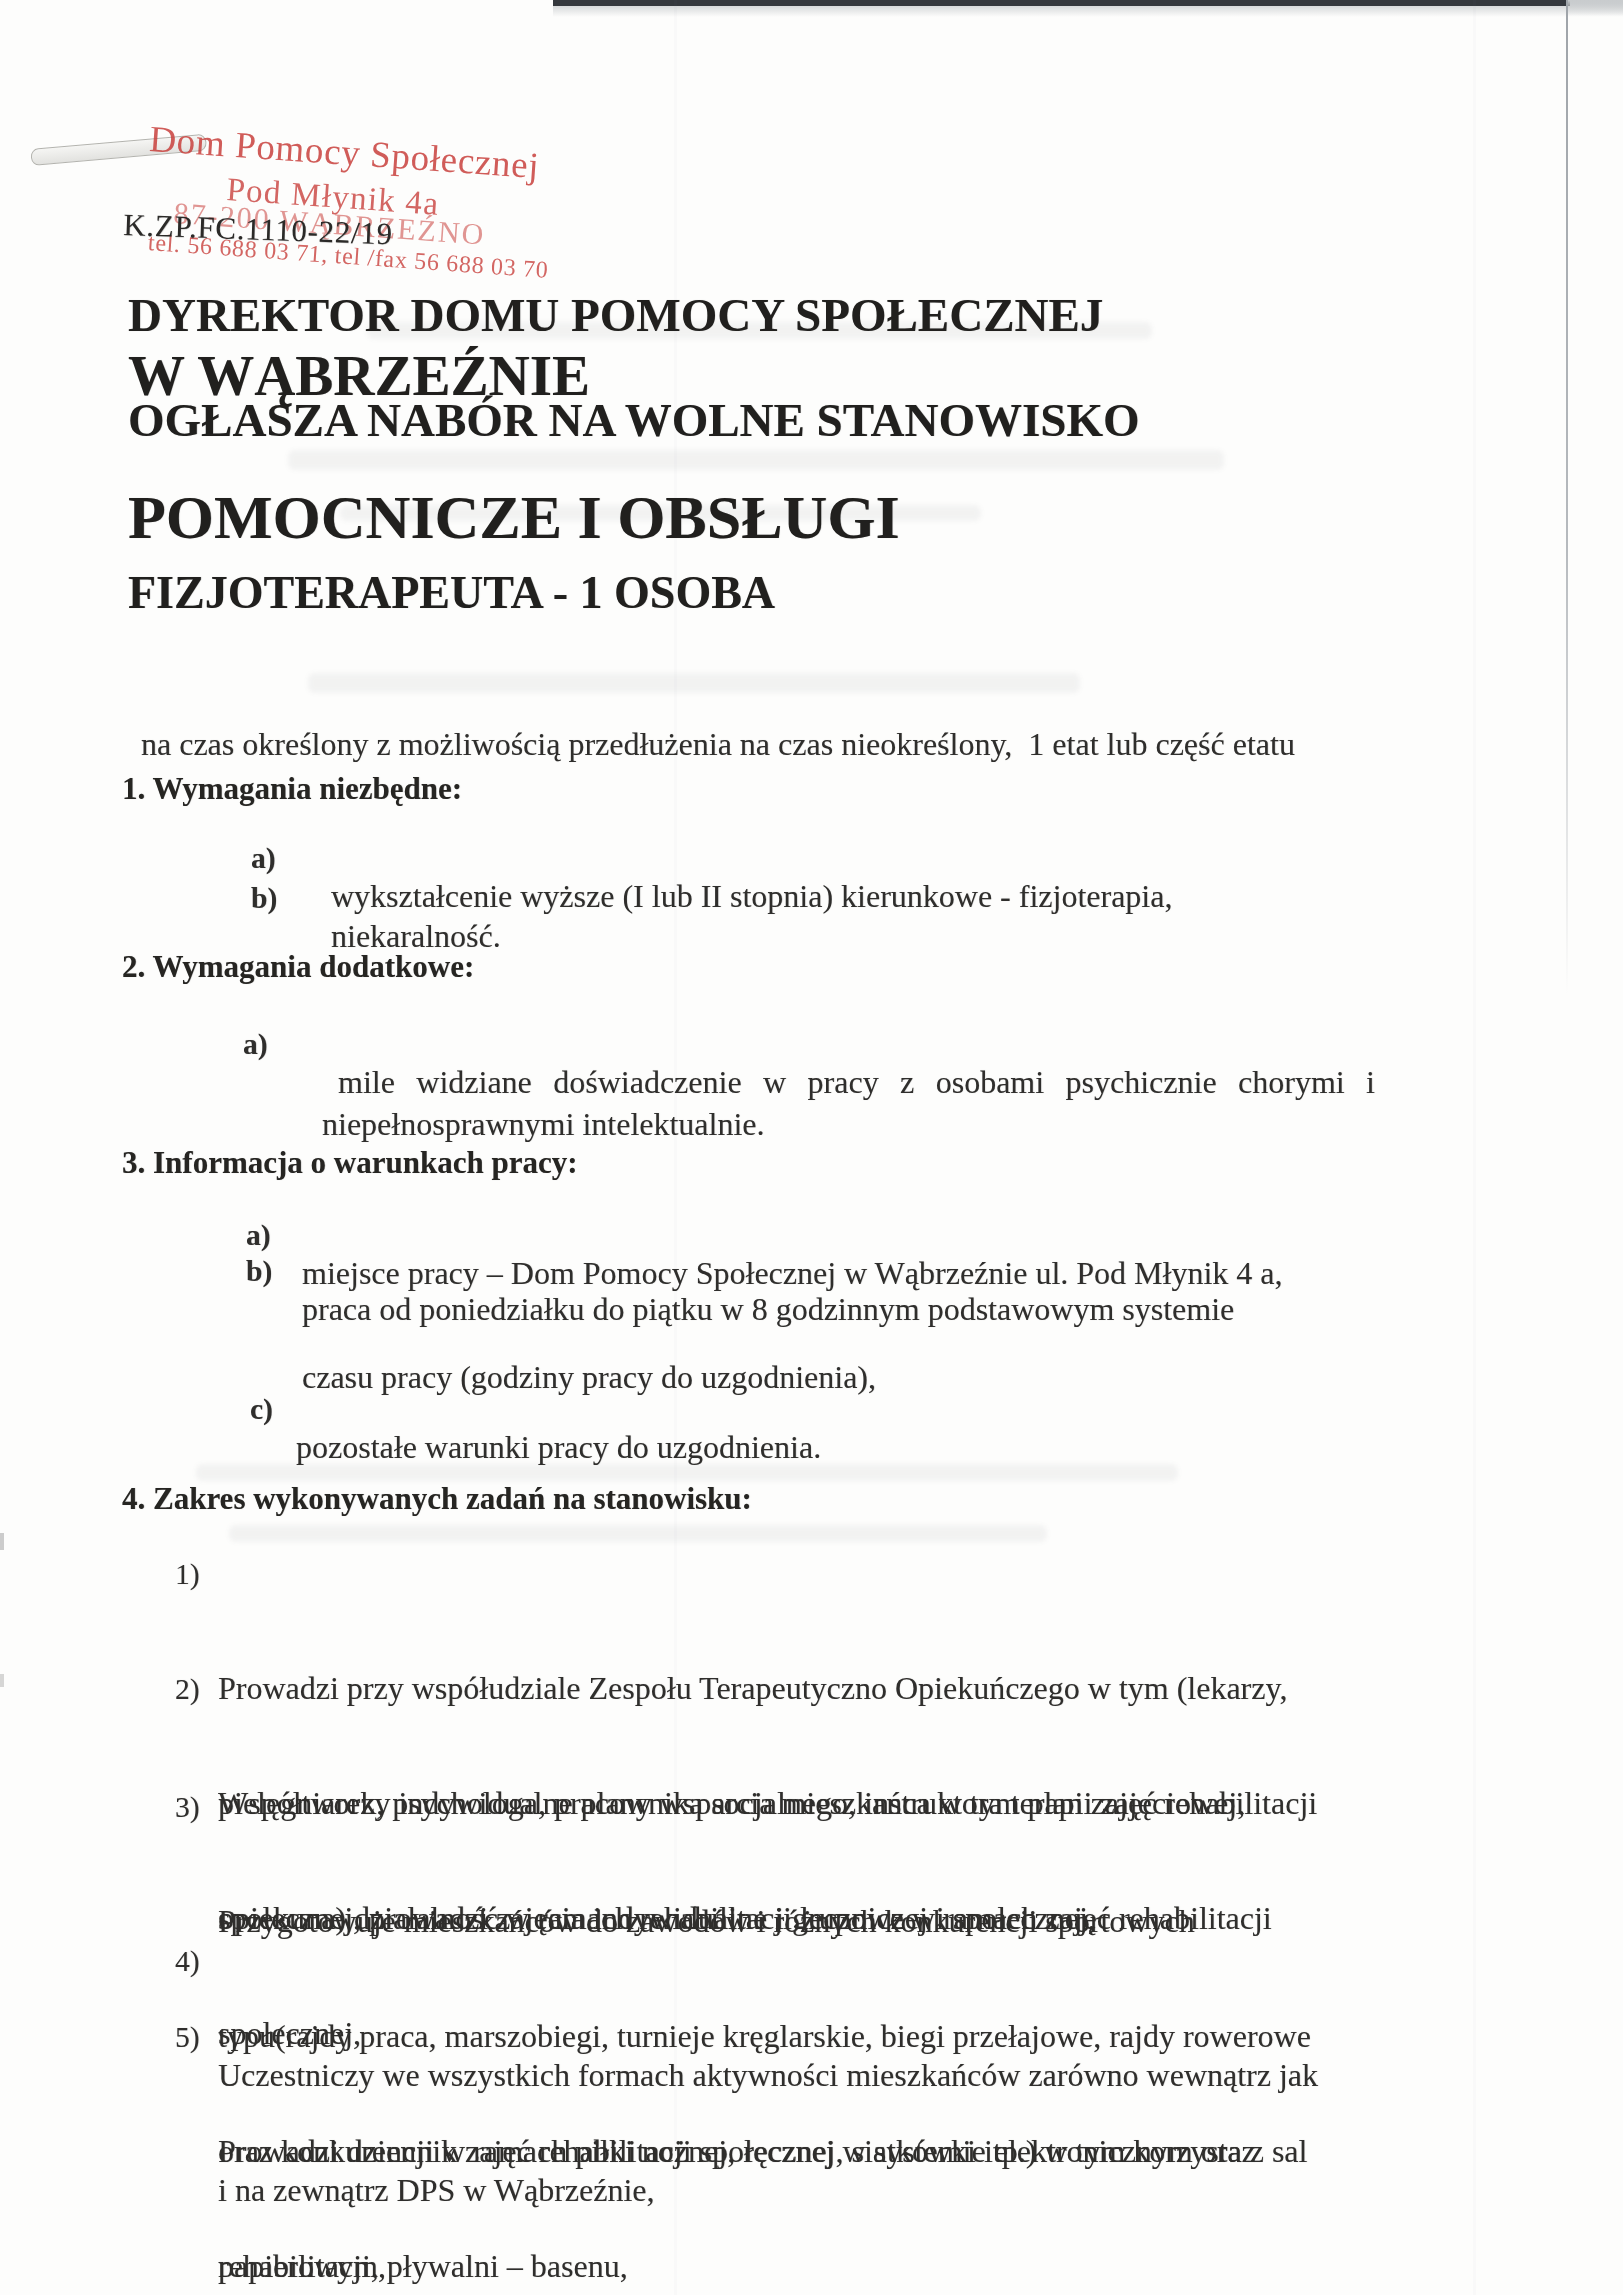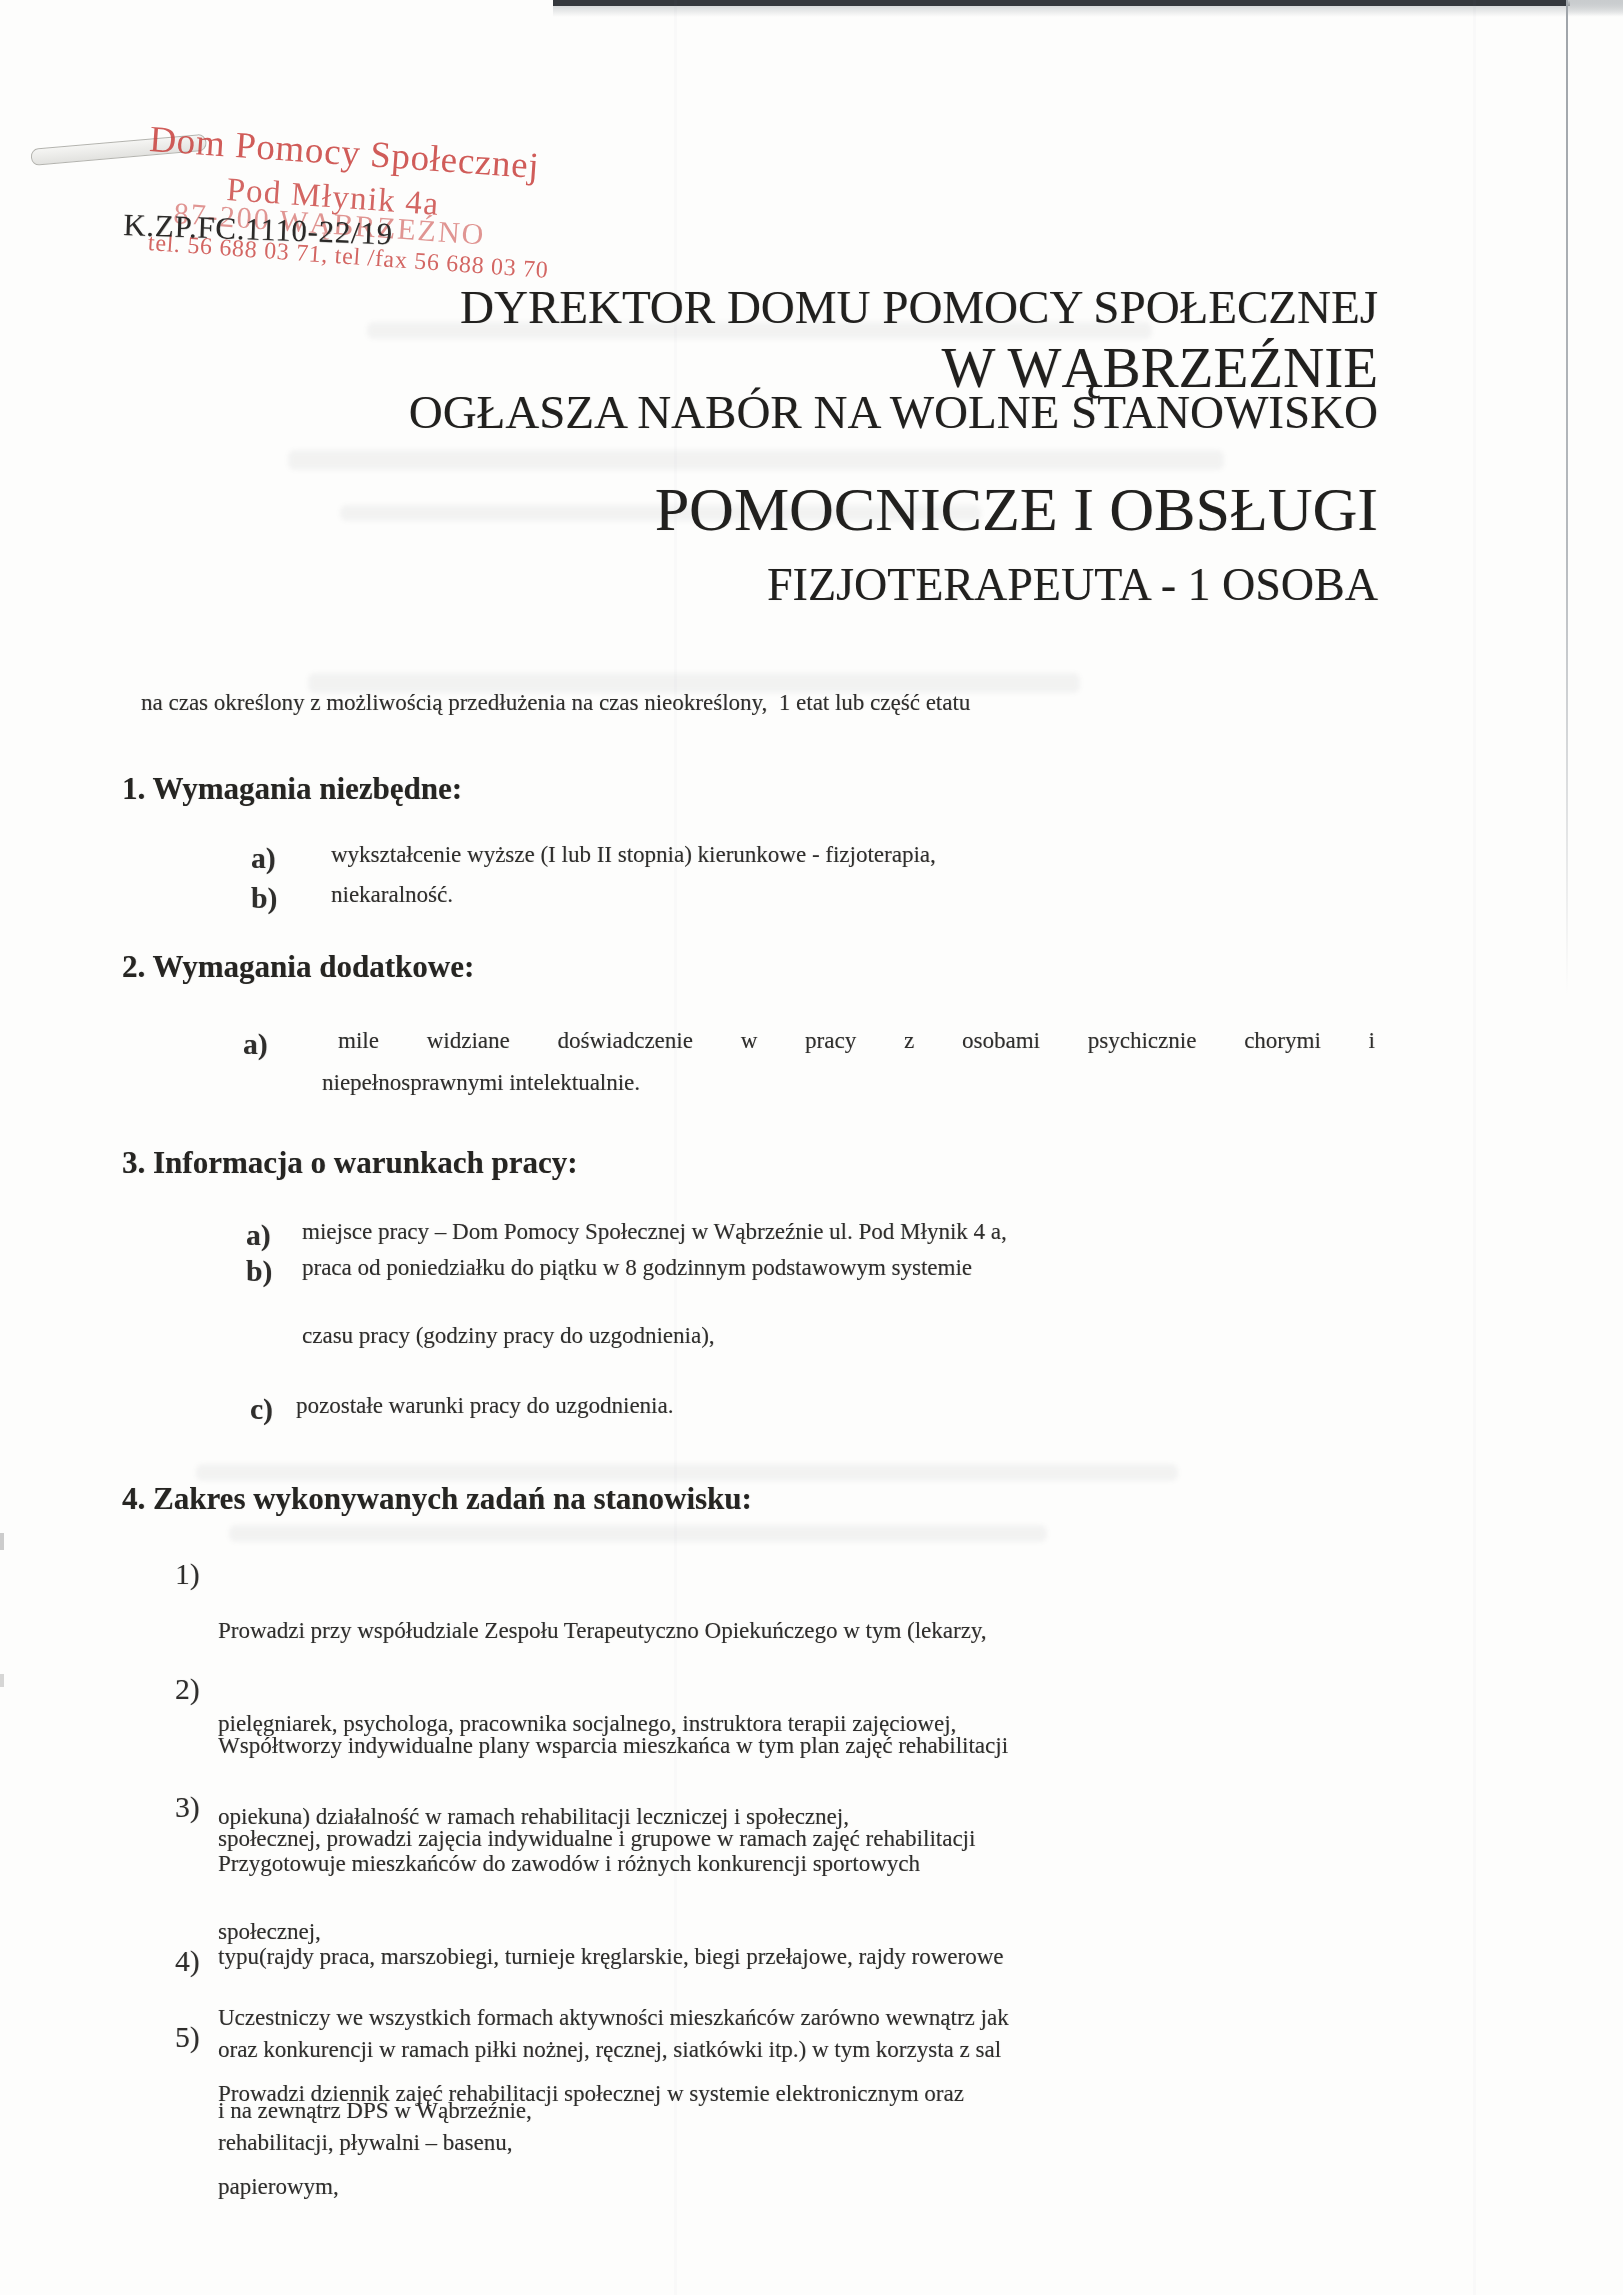--- a/index.html
+++ b/index.html
@@ -4,27 +4,27 @@
 <style>
   html,body { margin:0; padding:0; background:#e8e8e8; }
   .page {
     position:relative; width:1623px; height:2295px;
     background:#fdfdfc; overflow:hidden;
     font-family:"Liberation Serif","DejaVu Serif",serif;
     color:#2f2e2c;
   }
   .abs { position:absolute; }
   .soft { text-shadow:0.4px 0.4px 0.7px rgba(55,55,55,0.35); }
-  .body-text { font-size:23px; white-space:pre; }
+  .body-text { font-size:32px; white-space:pre;margin-top:36px; }
   .heading { font-size:31px; font-weight:bold; color:#262522; white-space:pre; }
   .item-label { font-size:29.5px; font-weight:bold; white-space:pre; }
   .num-label { font-size:29.5px; white-space:pre; }
   .title-line {
-    left:128px; width:1250px; text-align:right;
-    font-weight:normal; color:#21201e; white-space:pre;
+    left:128px; width:1250px; text-align:left;
+    font-weight:bold; color:#21201e; white-space:pre;margin-top:8px;
   }
   .stamp-line {
     color:#c9413d; transform-origin:left top; transform:rotate(4deg);
     white-space:pre; font-weight:normal;
   }
   .ref-line {
     color:#2b2a28; transform-origin:left top; transform:rotate(2deg);
     font-size:31px; letter-spacing:0.7px; white-space:pre;
   }
   .lines > div { line-height:41px; white-space:pre; }

